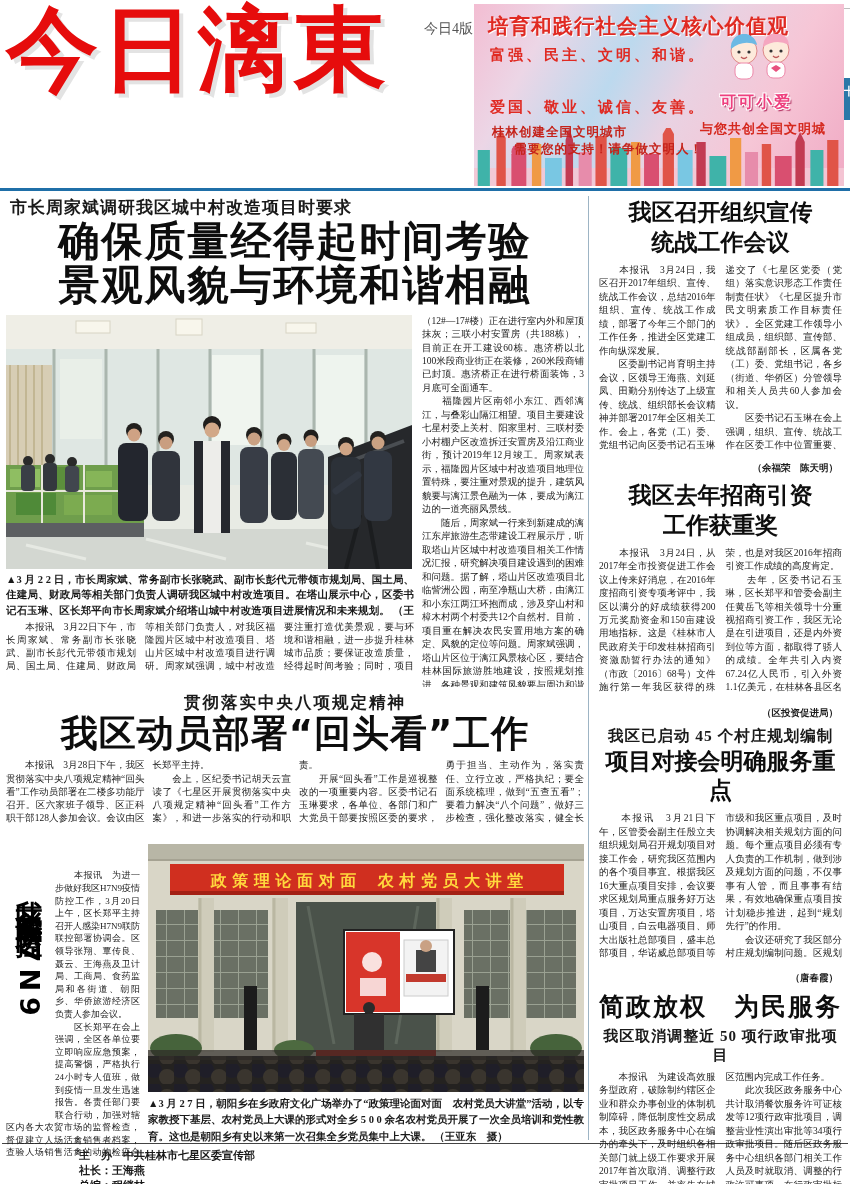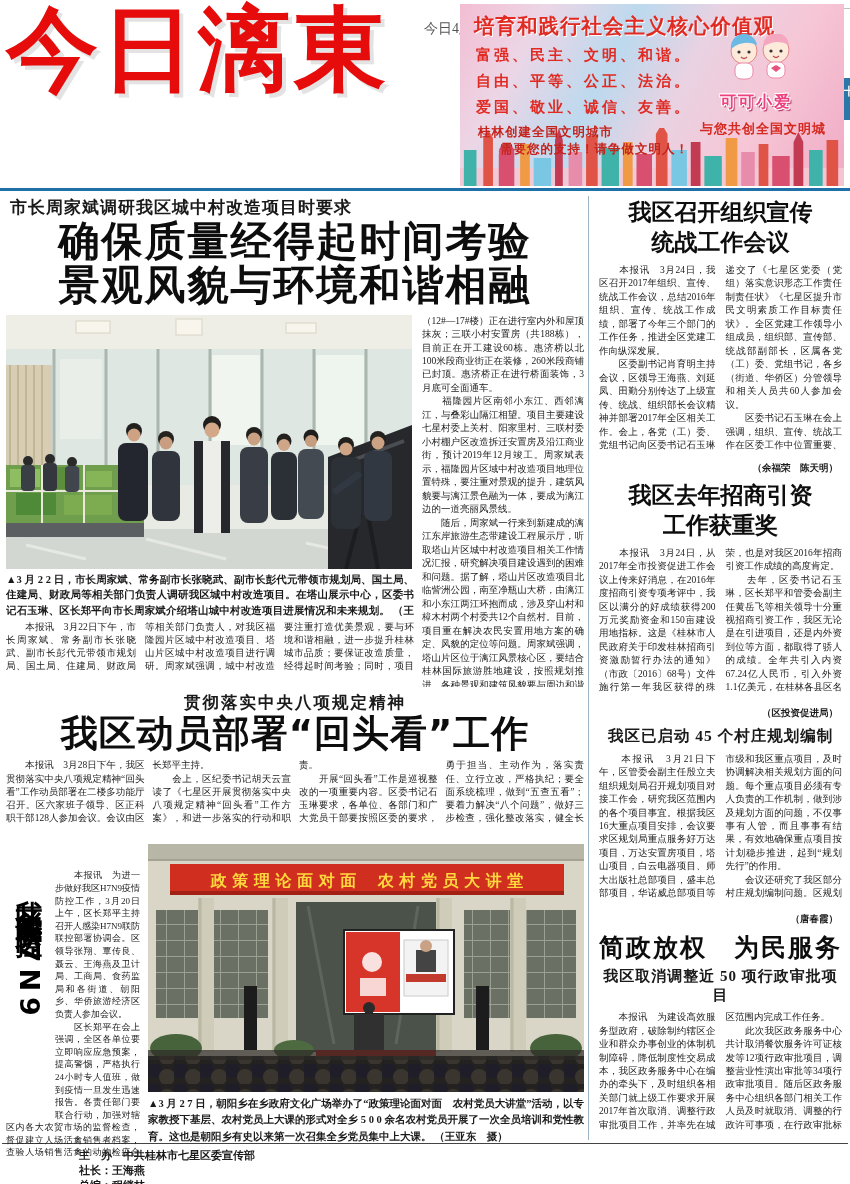--- a/index.html
+++ b/index.html
@@ -22,21 +22,21 @@
   .date-box{width:180px;height:42px;background:#2b78a8;color:#fff;display:flex;box-sizing:border-box;}
   .date-left{width:70px;text-align:center;border-right:0;padding-top:2px;}
   .date-line1{font-size:10.5px;font-weight:bold;letter-spacing:1px;}
   .date-day{font-size:22px;font-weight:bold;line-height:1;font-family:"Liberation Serif",serif;}
   .date-right{flex:1;text-align:center;padding-top:6px;}
   .lunar-date{font-size:11px;font-weight:bold;}
   .weekday{font-size:11px;font-weight:bold;margin-top:2px;}
   .pub-cell{flex:1;text-align:center;}
   .pub-line{font-size:10.5px;font-weight:bold;line-height:1.7;}
   
-  .values-banner{flex:1;margin-left:10px;height:182px;position:relative;overflow:hidden;
+  .values-banner{flex:1;margin-left:24px;height:182px;position:relative;overflow:hidden;
      background:linear-gradient(118deg,#f3bdd2 0%,#ecd6e6 18%,#bcd9ee 38%,#e9d2e2 55%,#f6c6d6 75%,#f0aac4 100%);}
   .banner-title{position:absolute;left:14px;top:8px;font-size:20.5px;font-weight:900;color:#e02a22;
      letter-spacing:1px;text-shadow:1px 1px 0 #fff;}
   .value-line{position:absolute;left:16px;font-size:15px;font-weight:900;color:#e02a22;letter-spacing:3px;}
   .v1{top:42px}.v2{top:68px}.v3{top:94px}
   .banner-slogan1{position:absolute;left:18px;top:120px;font-size:12.5px;font-weight:900;color:#c5231b;letter-spacing:1px;}
   .banner-slogan2{position:absolute;left:40px;top:137px;font-size:12.5px;font-weight:900;color:#c5231b;letter-spacing:1px;}
   .mascots{position:absolute;right:46px;top:30px;}
   .banner-logo{position:absolute;right:52px;top:88px;font-size:16px;font-weight:900;color:#ee3f7e;
      letter-spacing:2px;text-shadow:-1px -1px 0 #fff,1px -1px 0 #fff,-1px 1px 0 #fff,1px 1px 0 #fff,2px 2px 1px #b0275a;}
@@ -153,21 +153,20 @@
         <rect x="274" y="10" width="12" height="48" fill="#f09a45"></rect>
         <rect x="290" y="24" width="14" height="34" fill="#e78cab"></rect>
         <rect x="308" y="16" width="10" height="42" fill="#e05448"></rect>
         <rect x="322" y="28" width="18" height="30" fill="#d94f70"></rect>
         <polygon points="344,14 349,4 354,14 354,58 344,58" fill="#c23b52"></polygon>
         <rect x="360" y="22" width="14" height="36" fill="#3fb3a9"></rect>
         <rect x="378" y="12" width="12" height="46" fill="#e05448"></rect>
       </svg>
       <div class="banner-title">培育和践行社会主义核心价值观</div>
       <div class="value-line v1">富强、民主、文明、和谐。</div>
-      <div class="value-line v2">自由、平等、公正、法治。</div>
       <div class="value-line v3">爱国、敬业、诚信、友善。</div>
       <div class="banner-slogan1">桂林创建全国文明城市</div>
       <div class="banner-slogan2">需要您的支持！请争做文明人！</div>
       <svg class="mascots" width="74" height="52" viewBox="0 0 74 52">
         <circle cx="20" cy="17" r="13" fill="#fdeadb" stroke="#d88" stroke-width="1"></circle>
         <path d="M7 15 a13 13 0 0 1 26 -4 q-14 -6 -26 4z" fill="#6cb9e4"></path>
         <circle cx="15" cy="18" r="1.6" fill="#333"></circle>
           <circle cx="25" cy="18" r="1.6" fill="#333"></circle>
         <path d="M17 23 q3 3 6 0" stroke="#b55" stroke-width="1.2" fill="none"></path>
         <rect x="11" y="29" width="18" height="16" rx="6" fill="#fff" stroke="#e8a" stroke-width="1"></rect>
@@ -356,20 +355,21 @@
       <div class="r-article">
         <div class="r-title hei">我区去年招商引资</div>
         <div class="r-title hei">工作获重奖</div>
         <div class="r-body rb2">　　本报讯　3月24日，从2017年全市投资促进工作会议上传来好消息，在2016年度招商引资专项考评中，我区以满分的好成绩获得200万元奖励资金和150亩建设用地指标。这是《桂林市人民政府关于印发桂林招商引资激励暂行办法的通知》（市政〔2016〕68号）文件施行第一年我区获得的殊荣，也是对我区2016年招商引资工作成绩的高度肯定。
 　　去年，区委书记石玉琳，区长郑平和管委会副主任黄岳飞等相关领导十分重视招商引资工作，我区无论是在引进项目，还是内外资到位等方面，都取得了骄人的成绩。全年共引入内资67.24亿人民币，引入外资1.1亿美元，在桂林各县区名列前茅；在中国—东盟博览会上，5个项目成功签约，签约金额达126.3亿元；通过浙沪招商引入的大型海洋馆项目已于2017年3月11日正式开业运营。全球领先的光通信连接器产品制造企业衡阳市中科光电子有限公司也将于2017年在我区建设中科光电子产业园；通过驻粤招商成功引入地方产品网上交易平台等项目，实现了我区招商引资新跨越。</div>
         <div class="r-byline">（区投资促进局）</div>
       </div>
 
       <div class="r-article">
         <div class="r-kicker">我区已启动 45 个村庄规划编制</div>
+        <div class="r-title hei">项目对接会明确服务重点</div>
         <div class="r-body rb3">　　本报讯　3月21日下午，区管委会副主任殷立夫组织规划局召开规划项目对接工作会，研究我区范围内的各个项目事宜。根据我区16大重点项目安排，会议要求区规划局重点服务好万达项目，万达安置房项目，塔山项目，白云电器项目、师大出版社总部项目，盛丰总部项目，华诺威总部项目等市级和我区重点项目，及时协调解决相关规划方面的问题。每个重点项目必须有专人负责的工作机制，做到涉及规划方面的问题，不仅事事有人管，而且事事有结果，有效地确保重点项目按计划稳步推进，起到“规划先行”的作用。
 　　会议还研究了我区部分村庄规划编制问题。区规划局于去年就确定了华蓝设计（集团）有限公司、上海华都建筑规划设计有限公司、桂林市城市规划设计研究院、桂林市建筑设计研究院、广西富盟工程设计有限公司5家设计单位，对我区村庄规划进行了设计，同时委托“上海华都”进行整体统筹把控。
 　　据悉，我区共有村庄89个，列入村庄规划的共65个。截止到今年3月份，区规划局已启动45个村庄规划编制，4个村庄规划经市政府批准，13个村庄规划已完成公示、进入报审程序，10个村庄规划通过专家部门评审，进入规划公示阶段，其余18个村庄规划已完成初步方案，正进行评审。今年以来，区规划局已针对我区项目规划、村庄规划多次召开专家评审会与部门专题研究会，按照先规划、后许可、再建设的要求，聘请专业的规划设计团队科学编制我区规划，确保我区重点项目与村庄规划项目扎实推进。</div>
         <div class="r-byline">（唐春霞）</div>
       </div>
 
       <div class="r-article">
         <div class="r-title r-title-big hei">简政放权　为民服务</div>
         <div class="r-sub">我区取消调整近 50 项行政审批项目</div>
         <div class="r-body rb4">　　本报讯　为建设高效服务型政府，破除制约辖区企业和群众办事创业的体制机制障碍，降低制度性交易成本，我区政务服务中心在编办的牵头下，及时组织各相关部门就上级工作要求开展2017年首次取消、调整行政审批项目工作，并率先在城区范围内完成工作任务。

